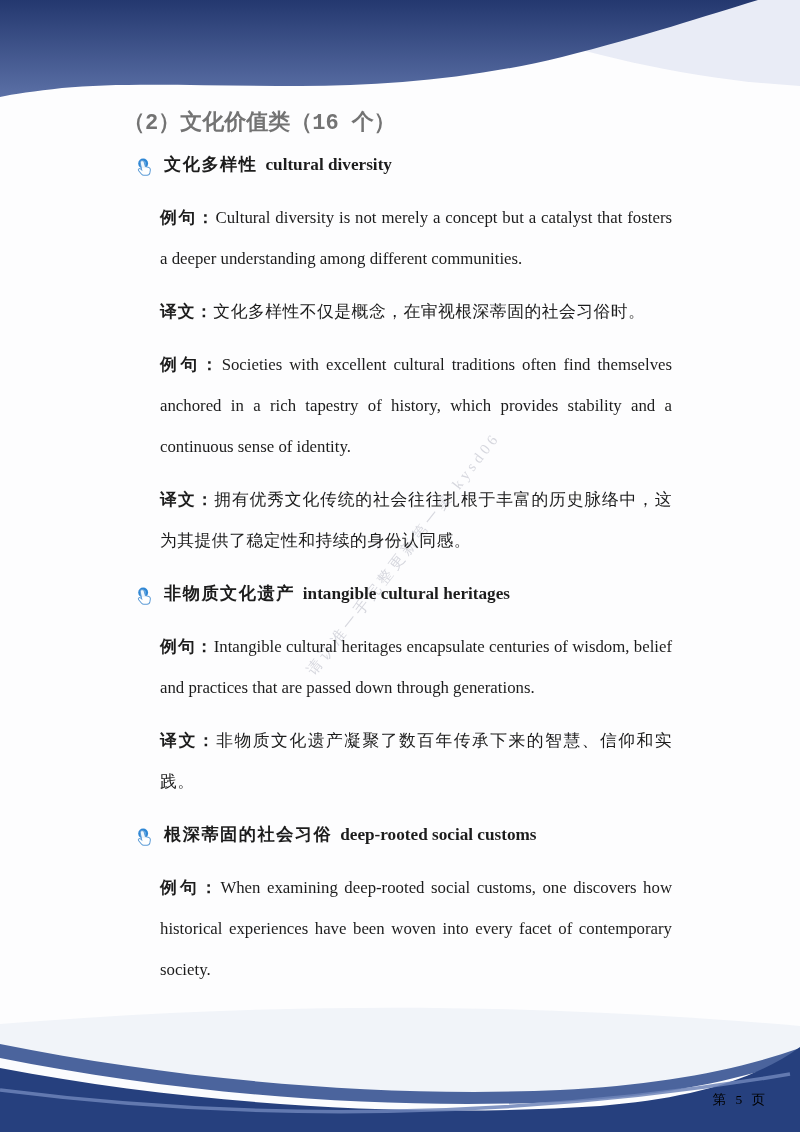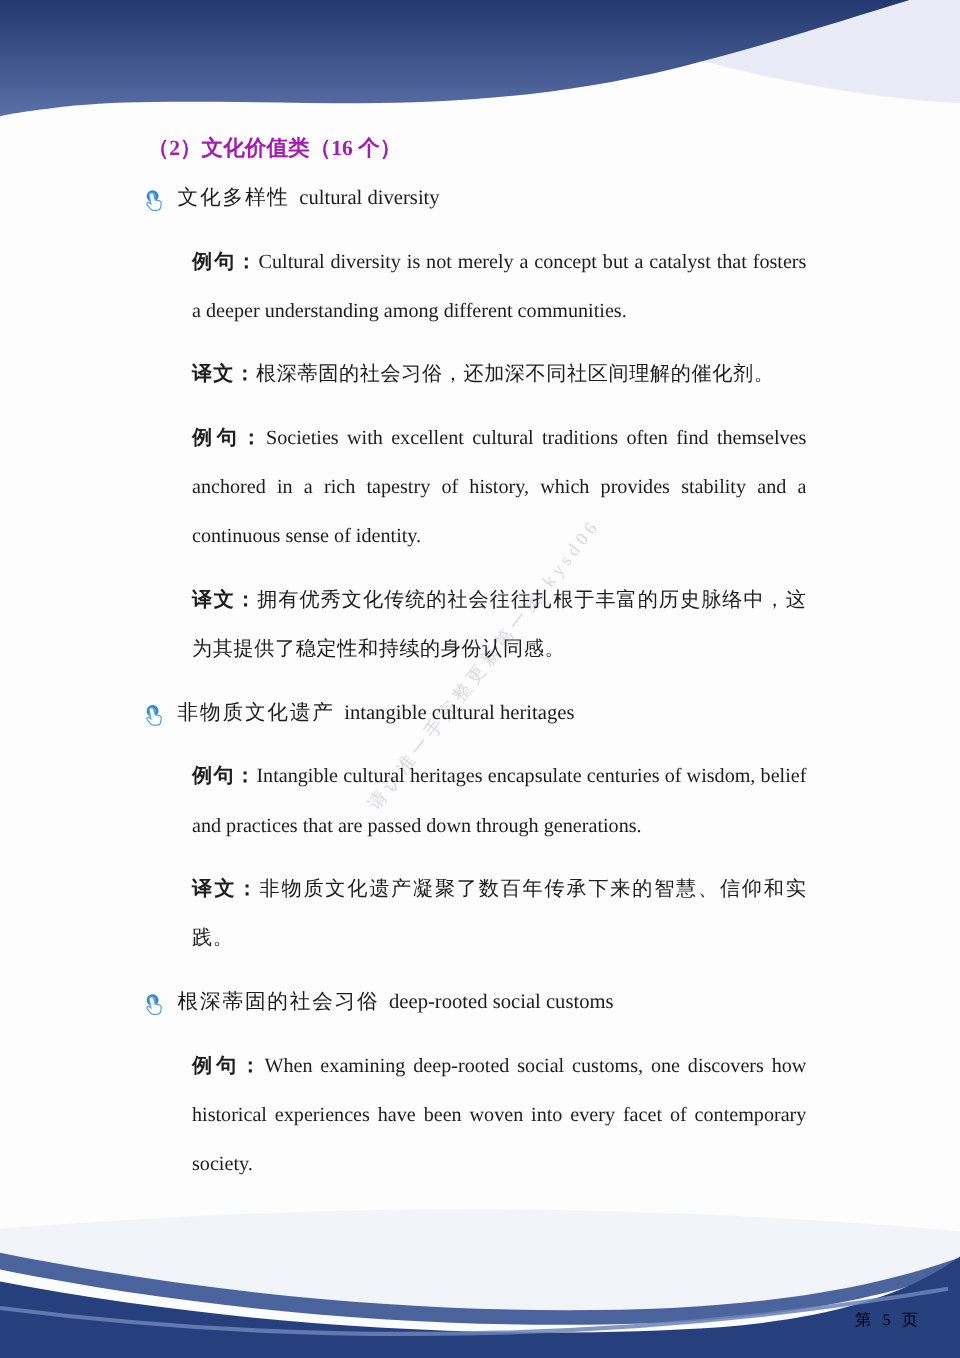--- a/index.html
+++ b/index.html
@@ -18,29 +18,29 @@
   .wave-footer { position: absolute; bottom: 0; left: 0; width: 800px; height: 132px; }
 
   
   .content {
     position: absolute;
     top: 103px; left: 148px; right: 116px;
     font-size: 16.8px;
     line-height: 41px;
   }
   .doc-title {
-    font-size: 18px;
+    font-size: 22px;
     font-weight: bold;
-    color: #a21caf;
+    color: #737373;
     margin: 0 0 0 -25px;
     line-height: 41px;
-    font-family: Liberation Serif, serif;
+    font-family: Liberation Mono, monospace;
   }
   .entry { margin: 0; }
-  .headword-row { position: relative; line-height: 41px; font-weight: normal; }
+  .headword-row { position: relative; line-height: 41px; font-weight: bold; margin-left: 16px; }
   .tap-icon {
     position: absolute; left: -30px; top: 9px;
     width: 22px; height: 22px; display: inline-block;
   }
   .hw-cn { font-size: 17.2px; letter-spacing: 1.5px; }
   .hw-en { font-size: 17.2px; margin-left: 8px; }
   .entry p {
     margin: 12px;
     text-align: justify;
     line-height: 41px;
@@ -97,21 +97,21 @@
         <span class="tap-icon">
           <svg viewBox="0 0 24 24" width="22" height="22">
             <circle cx="10" cy="7" r="5.4" fill="#2e86d4"></circle>
             <circle cx="10" cy="7" r="3" fill="#62abe8"></circle>
             <path d="M8.9 4.1c.9-.25 1.85.3 2.1 1.2l1.45 5.2 3 .55c1.6.3 2.65 1.8 2.35 3.4l-.5 2.9c-.3 1.5-1.6 2.55-3.1 2.55h-3.5c-.9 0-1.8-.4-2.4-1.1l-3.2-3.8c-.5-.6-.4-1.5.2-2 .5-.4 1.3-.4 1.8.05l1.3 1.1-1.6-7.8c-.2-.9.3-1.95 1.1-2.25z" fill="#ffffff" fill-opacity="0.9" stroke="#5c9bd6" stroke-width="1.1"></path>
           </svg>
         </span>
         <span class="hw-cn">文化多样性</span><span class="hw-en">cultural diversity</span>
       </div>
       <p><span class="lbl">例句：</span><span>Cultural diversity is not merely a concept but a catalyst that fosters a deeper understanding among different communities.</span></p>
-      <p><span class="lbl">译文：</span><span class="cjk">根深蒂固的社会习俗，还加深不同社区间理解的催化剂。</span></p>
+      <p><span class="lbl">译文：</span><span class="cjk">文化多样性不仅是概念，在审视根深蒂固的社会习俗时。</span></p>
     </div>
 
     <div class="entry">
       <p><span class="lbl">例句：</span><span>Societies with excellent cultural traditions often find themselves anchored in a rich tapestry of history, which provides stability and a continuous sense of identity.</span></p>
       <p><span class="lbl">译文：</span><span class="cjk">拥有优秀文化传统的社会往往扎根于丰富的历史脉络中，这为其提供了稳定性和持续的身份认同感。</span></p>
     </div>
 
     <div class="entry">
       <div class="headword-row">
         <span class="tap-icon">

